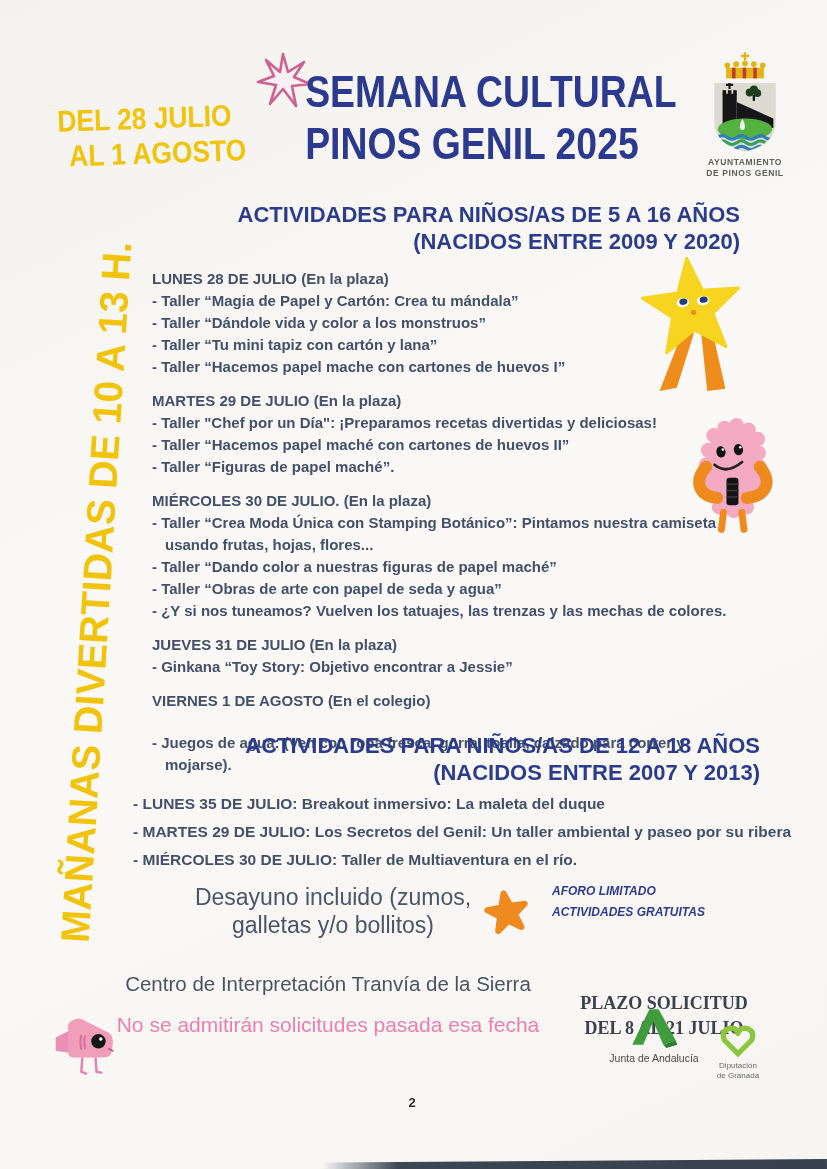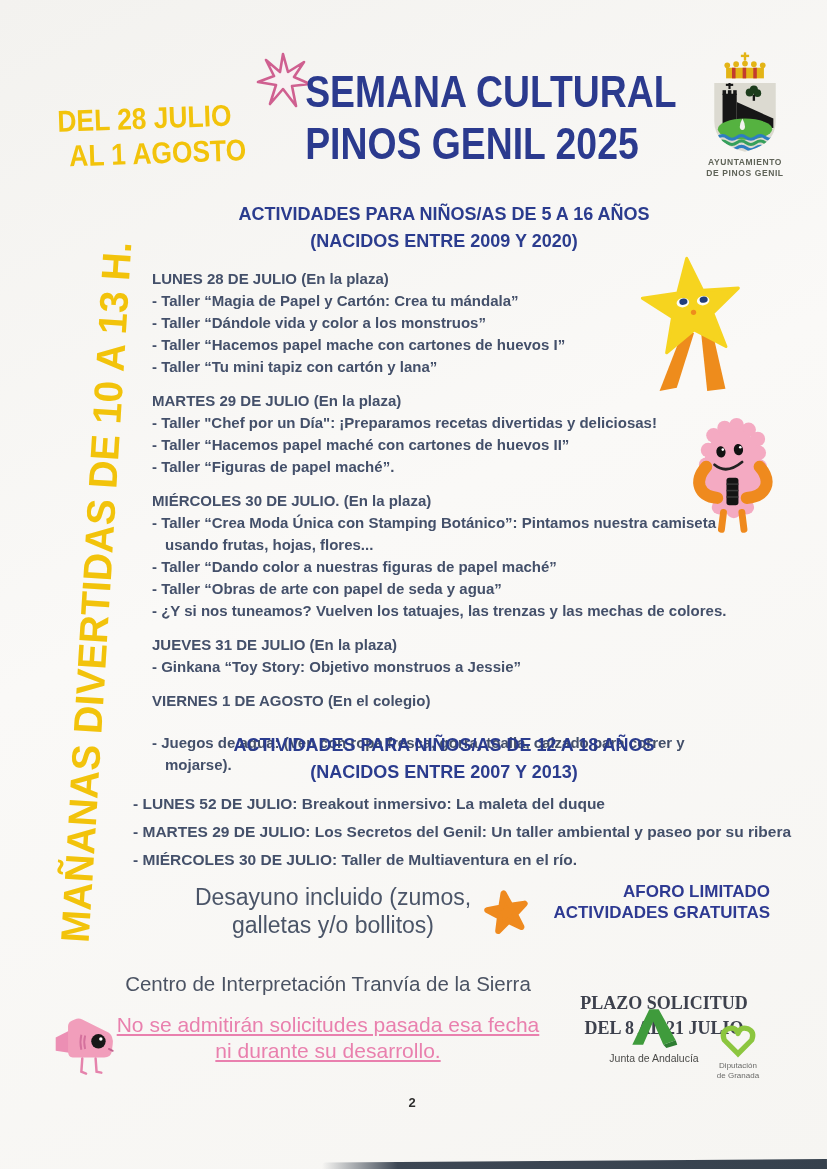--- a/index.html
+++ b/index.html
@@ -18,35 +18,35 @@
   .title-block .l{display:block;transform:scaleX(0.83);transform-origin:center;white-space:nowrap;}
   .crest{left:697px;top:50px;width:96px;text-align:center;}
   .crest-caption{margin-top:3px;font-size:8.5px;font-weight:700;letter-spacing:0.6px;color:#5f6358;line-height:11px;}
   
   .side-text{left:-284px;top:569px;width:760px;height:46px;text-align:center;
     color:#f2c30b;font-weight:700;font-size:40px;line-height:46px;white-space:nowrap;
     transform:rotate(-86.5deg) scaleX(0.97);}
   
   .heading1{left:148px;top:201px;width:592px;}
   .heading2{left:128px;top:732px;width:632px;}
-  .sec-heading{text-align:center;color:#2b3c8e;font-weight:700;font-size:18px;line-height:27px;}
+  .sec-heading{text-align:right;color:#2b3c8e;font-weight:700;font-size:22px;line-height:27px;}
   .sec-heading .l{display:block;white-space:nowrap;}
   .days{left:152px;top:268px;width:596px;color:#44506a;font-size:15px;line-height:22px;}
   .day{margin-bottom:12px;}
   .day-header{font-weight:700;}
   .day-item{font-weight:600;padding-left:13px;text-indent:-13px;}
   .list2{left:133px;top:794px;width:660px;color:#44506a;font-size:15.5px;line-height:19px;}
   .list2 .day-item{margin-bottom:9px;font-weight:700;}
   
   .breakfast{left:166px;top:883px;width:334px;text-align:center;color:#4b5568;font-size:23px;line-height:28px;}
-  .aforo{left:552px;top:881px;width:218px;text-align:right;color:#2e3a92;font-weight:700;font-size:17px;line-height:21px;}
+  .aforo{left:552px;top:881px;width:218px;text-align:left;color:#2e3a92;font-weight:700;font-size:12px;line-height:21px;font-style:italic;}
   .inscriptions{left:108px;top:946px;width:440px;text-align:center;color:#4b5363;font-size:20.5px;line-height:25px;}
   .deadline{left:574px;top:945px;width:180px;text-align:center;color:#3d414d;
     font-family:"Liberation Serif","DejaVu Serif",serif;font-weight:700;font-size:18px;line-height:25px;margin-top:46px;}
-  .warning{left:114px;top:1012px;width:428px;text-align:center;color:#e980ae;font-size:21px;line-height:26px;text-decoration:underline;}
+  .warning{left:114px;top:1012px;width:428px;text-align:center;color:#e980ae;font-size:21px;line-height:26px;}
   .junta{left:598px;top:1004px;width:112px;text-align:center;}
   .junta-label{font-size:10.5px;color:#4a4a48;margin-top:2px;}
   .dipu{left:706px;top:1021px;width:64px;text-align:center;}
   .dipu-label{font-size:8px;color:#6a6a68;line-height:9.5px;margin-top:2px;}
   .page-num{left:390px;top:1095px;width:44px;text-align:center;font-size:13px;font-weight:700;color:#2e2e2e;}
   .scan-edge{left:322px;top:1159px;width:505px;height:10px;background:linear-gradient(to right,rgba(61,71,84,0),#3d4754 15%,#36414d);transform:rotate(-0.4deg);transform-origin:right bottom;border-radius:4px 0 0 0;}
   svg{display:block;}
 </style>
 </head>
 <body>
@@ -124,39 +124,39 @@
   <div class="abs heading1 sec-heading">
     <span class="l">ACTIVIDADES PARA NIÑOS/AS DE 5 A 16 AÑOS</span>
     <span class="l">(NACIDOS ENTRE 2009 Y 2020)</span>
   </div>
 
   <div class="abs days">
     <div class="day">
       <div class="day-header">LUNES 28 DE JULIO (En la plaza)</div>
       <div class="day-item">- Taller “Magia de Papel y Cartón: Crea tu mándala”</div>
       <div class="day-item">- Taller “Dándole vida y color a los monstruos”</div>
+      <div class="day-item">- Taller “Tu mini tapiz con cartón y lana”</div>
       <div class="day-item">- Taller “Hacemos papel mache con cartones de huevos I”</div>
-      <div class="day-item">- Taller “Tu mini tapiz con cartón y lana”</div>
     </div>
     <div class="day">
       <div class="day-header">MARTES 29 DE JULIO (En la plaza)</div>
       <div class="day-item">- Taller "Chef por un Día": ¡Preparamos recetas divertidas y deliciosas!</div>
       <div class="day-item">- Taller “Hacemos papel maché con cartones de huevos II”</div>
       <div class="day-item">- Taller “Figuras de papel maché”.</div>
     </div>
     <div class="day">
       <div class="day-header">MIÉRCOLES 30 DE JULIO. (En la plaza)</div>
       <div class="day-item" style="width:582px;">- Taller “Crea Moda Única con Stamping Botánico”: Pintamos nuestra camiseta usando frutas, hojas, flores...</div>
       <div class="day-item">- Taller “Dando color a nuestras figuras de papel maché”</div>
       <div class="day-item">- Taller “Obras de arte con papel de seda y agua”</div>
       <div class="day-item">- ¿Y si nos tuneamos? Vuelven los tatuajes, las trenzas y las mechas de colores.</div>
     </div>
     <div class="day">
       <div class="day-header">JUEVES 31 DE JULIO (En la plaza)</div>
-      <div class="day-item">- Ginkana “Toy Story: Objetivo monstruos a Jessie”</div>
+      <div class="day-item">- Ginkana “Toy Story: Objetivo encontrar a Jessie”</div>
     </div>
     <div class="day">
       <div class="day-header">VIERNES 1 DE AGOSTO (En el colegio)</div>
       <div class="day-item" style="width:560px;margin-top:20px;">- Juegos de agua: (Ven con ropa fresca, gorra, toalla, calzado para correr y mojarse).</div>
     </div>
   </div>
 
   <div class="abs" style="left:636px;top:250px;">
     <svg width="112" height="150" viewBox="0 0 110 148">
       <polygon points="46,80 57,82 40,136 23,139" fill="#ee8c1c"></polygon>
@@ -204,21 +204,21 @@
       <path d="M31 60 Q44 71 61 57" fill="none" stroke="#222" stroke-width="3" stroke-linecap="round"></path>
     </svg>
   </div>
 
   <div class="abs heading2 sec-heading">
     <span class="l">ACTIVIDADES PARA NIÑOS/AS DE 12 A 18 AÑOS</span>
     <span class="l">(NACIDOS ENTRE 2007 Y 2013)</span>
   </div>
 
   <div class="abs list2">
-    <div class="day-item">- LUNES 52 DE JULIO: Breakout inmersivo: La maleta del duque</div>
+    <div class="day-item">- LUNES 35 DE JULIO: Breakout inmersivo: La maleta del duque</div>
     <div class="day-item">- MARTES 29 DE JULIO: Los Secretos del Genil: Un taller ambiental y paseo por su ribera</div>
     <div class="day-item">- MIÉRCOLES 30 DE JULIO: Taller de Multiaventura en el río.</div>
   </div>
 
   <div class="abs breakfast">
     <span>Desayuno incluido (zumos,</span><br>
     <span>galletas y/o bollitos)</span>
   </div>
 
   <div class="abs" style="left:482px;top:886px;">
@@ -253,21 +253,20 @@
       <circle cx="51" cy="34" r="7.6" fill="#161616"></circle>
       <circle cx="53.5" cy="31.5" r="1.8" fill="#fff"></circle>
       <path d="M62 42 l4 2" stroke="#c2638f" stroke-width="2" stroke-linecap="round"></path>
       <path d="M34 52 L33 66 L38 68" fill="none" stroke="#e583ac" stroke-width="2.6" stroke-linecap="round"></path>
       <path d="M48 52 L49 66 L54 67" fill="none" stroke="#e583ac" stroke-width="2.6" stroke-linecap="round"></path>
     </svg>
   </div>
 
   <div class="abs warning">
     <span>No se admitirán solicitudes pasada esa fecha</span><br>
-    <span>ni durante su desarrollo.</span>
   </div>
 
   <div class="abs junta">
     <svg width="62" height="46" viewBox="0 0 80 58" style="margin:0 auto;">
       <polygon points="12,52 34,6 46,6 68,46 52,52 39,22 26,52" fill="#3f9b3c"></polygon>
       <polygon points="52,52 68,46 70,52 56,56" fill="#2e7d32"></polygon>
     </svg>
     <div class="junta-label">Junta de Andalucía</div>
   </div>
 

